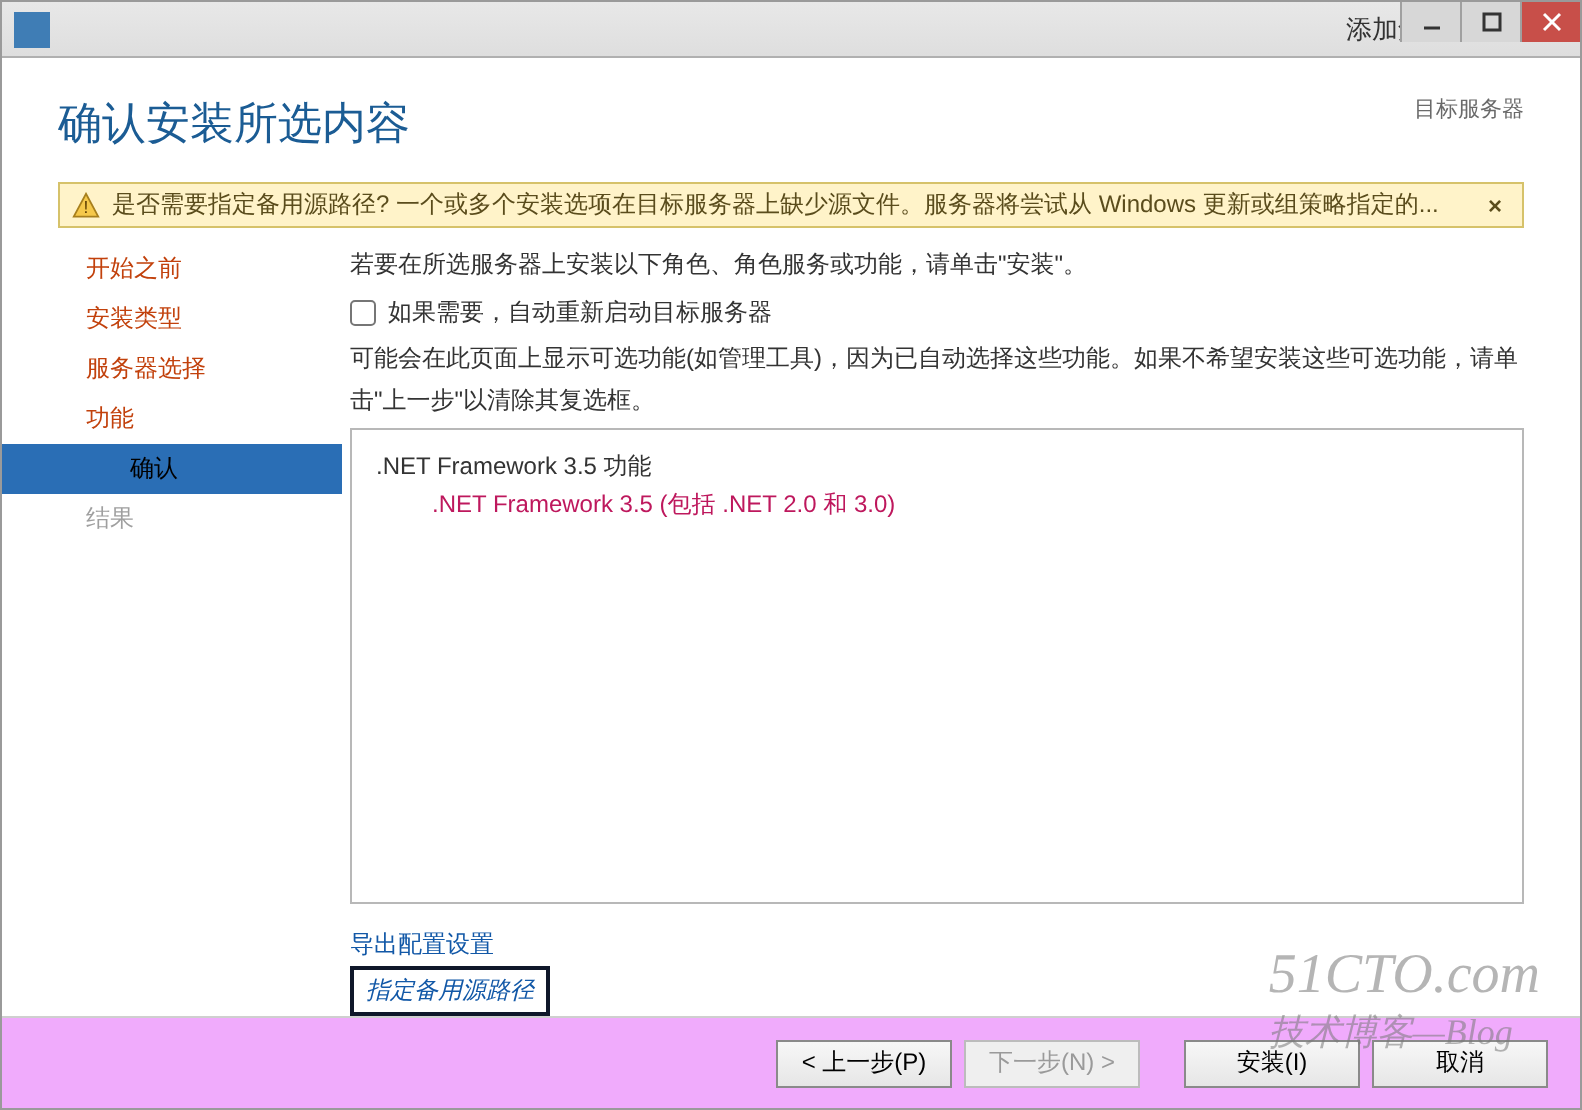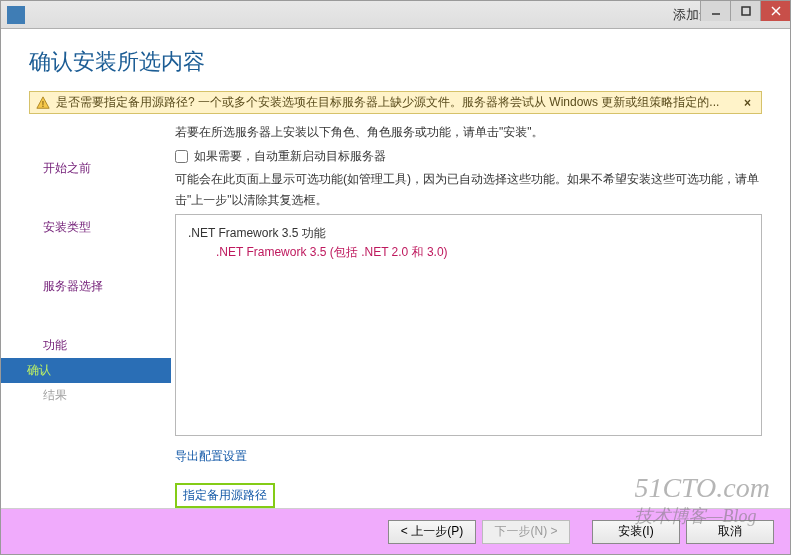--- a/index.html
+++ b/index.html
@@ -16,33 +16,33 @@
   .header h1 { font-size: 22px; color: #1b5c94; font-weight: 400; flex: 1; }
   .header .dest { text-align: right; font-size: 11px; color: #555; }
   .header .dest .lbl { color: #6a6a6a; }
   .warn { margin: 4px 28px 6px 28px; background: #fff3c9; border: 1px solid #d6c26a; padding: 2px 6px; display: flex; align-items: center; gap: 6px; position: relative; }
   .warn .ico { width: 14px; height: 14px; display: inline-flex; align-items: center; justify-content: center; color: #a26a00; }
   .warn .txt { flex: 1; color: #5a4c1c; white-space: nowrap; overflow: hidden; text-overflow: ellipsis; }
   .warn .xbtn { font-weight: bold; color: #5a4c1c; padding: 0 4px; cursor: default; }
   .body { flex: 1; display: flex; padding: 0 8px 0 0; overflow: hidden; }
   .steps { width: 170px; padding: 2px 0 0 34px; }
   .step { padding: 4px 8px; color: #9f9f9f; }
-  .step.done { color: #701a75; margin-top: 34px; }
-  .step.active { background: #2a6eb5; color: #bef264; margin-left: -34px; padding-left: 26px; }
+  .step.done { color: #c2410c; }
+  .step.active { background: #2a6eb5; color: #000000; margin-left: -34px; padding-left: 64px; }
   .content { flex: 1; display: flex; flex-direction: column; color: #333; padding: 2px 20px 0 4px; }
   .content .instr { line-height: 1.7; }
   .chk-row { margin: 6px 0 4px 0; display: flex; align-items: center; gap: 6px; }
   .chk-row input { width: 13px; height: 13px; }
   .box { flex: 1; border: 1px solid #b8b8b8; background: #fff; margin-top: 4px; padding: 10px 12px; overflow: auto; min-height: 190px; }
   .feat-parent { color: #333; }
   .feat-child { padding-left: 28px; color: #be185d; margin-top: 2px; }
   .linkline { margin-top: 6px; }
   .linkline a { color: #1258a7; text-decoration: none; }
   .linkline.hl a { font-weight: 400; }
-  .linkline.hl { display: inline-block; border: 2px solid #84cc16; padding: 2px 6px; margin-top: 18px; }
+  .linkline.hl { display: inline-block; border: 2px solid #0f172a; padding: 2px 6px; margin-top: 2px; font-style: italic; }
   .content-bottom { margin-top: 6px; }
   .footer { height: 46px; border-top: 1px solid #cfcfcf; display: flex; align-items: center; justify-content: flex-end; padding: 0 16px; gap: 6px; background: #f0abfc; }
   .btn { min-width: 88px; height: 24px; border: 1px solid #8a8a8a; background: linear-gradient(#f7f7f7,#e6e6e6); font-size: 12px; cursor: default; }
   .btn:disabled { color: #9a9a9a; border-color: #bcbcbc; background: #efefef; }
   .watermark { position: absolute; right: 20px; bottom: 26px; font-family: Georgia, serif; font-size: 28px; font-style: italic; color: rgba(120,120,120,0.55); pointer-events: none; }
   .watermark .cn { display:block; font-size: 18px; font-style: italic; }
 </style>
 </head>
 <body>
 
@@ -66,20 +66,21 @@
             <line x1="1" y1="1" x2="9" y2="9" stroke="#fff" stroke-width="1.5"></line>
             <line x1="9" y1="1" x2="1" y2="9" stroke="#fff" stroke-width="1.5"></line>
           </svg>
         </div>
     </div>
   </div>
 
   <div class="header">
     <h1>确认安装所选内容</h1>
     <div class="dest">
+      <div class="lbl">目标服务器</div>
     </div>
   </div>
 
   <div class="warn">
     <span class="ico">
       <svg viewBox="0 0 16 16" width="14" height="14">
           <polygon points="8,1 15,14 1,14" fill="#f5c84b" stroke="#a77f1d"></polygon>
           <text x="8" y="12" text-anchor="middle" font-size="10" fill="#5a3b00">!</text>
         </svg>
     </span>

